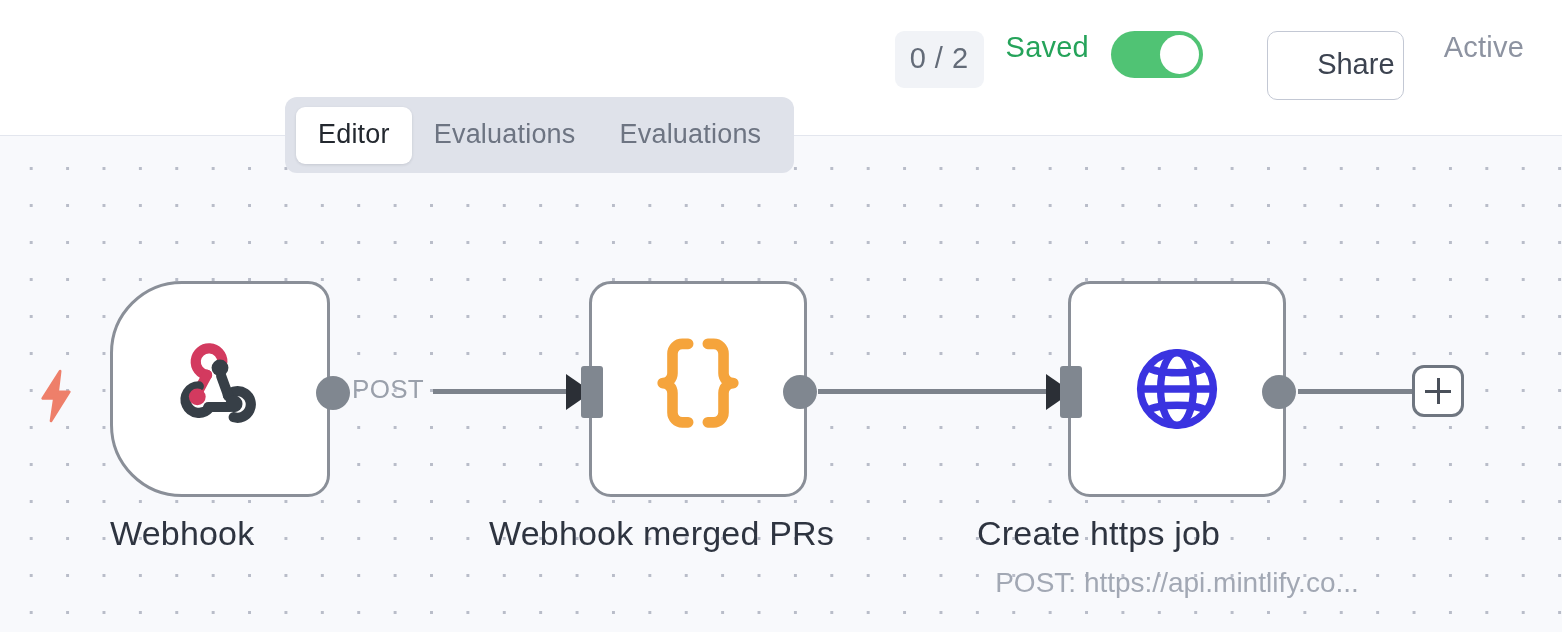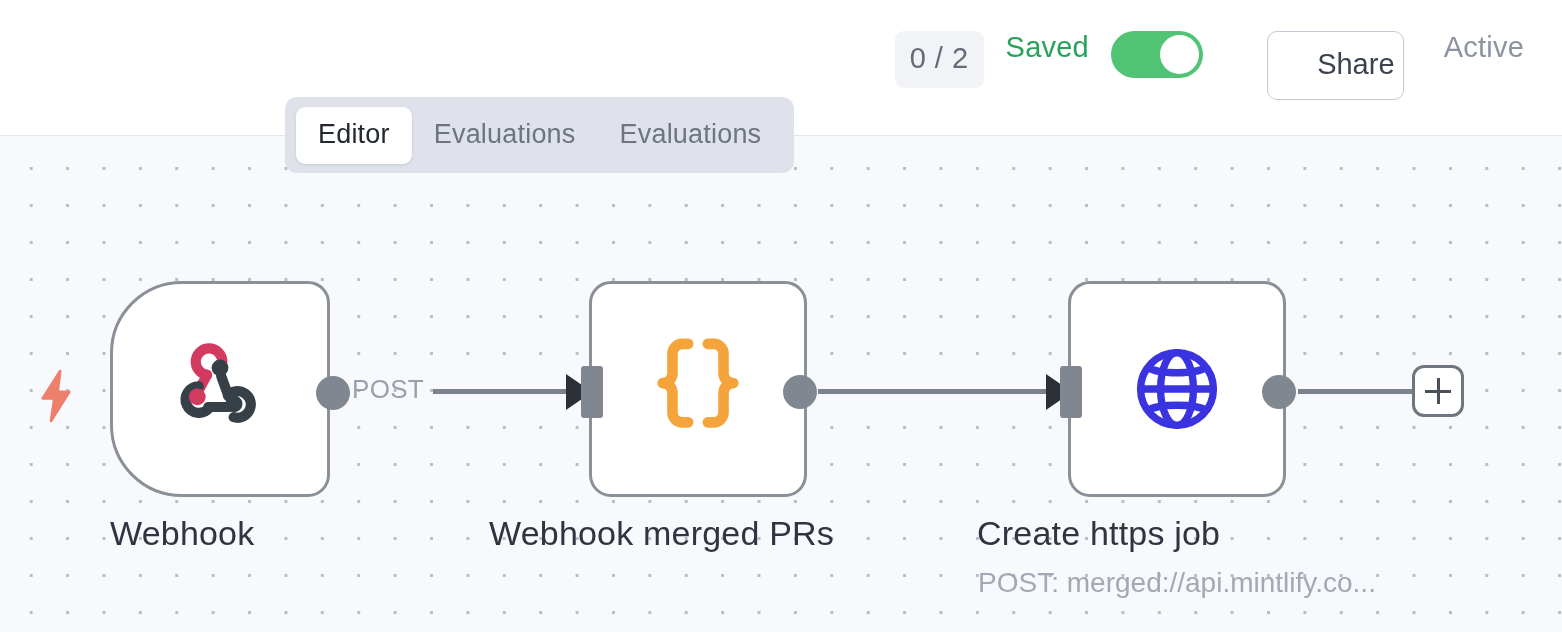--- a/index.html
+++ b/index.html
@@ -300,18 +300,18 @@
           <ellipse cx="12" cy="12" rx="4.1" ry="9.1"></ellipse>
           <line x1="2.9" y1="12" x2="21.1" y2="12"></line>
           <path d="M4.6 6.6 C7.4 8.4 16.6 8.4 19.4 6.6"></path>
           <path d="M4.6 17.4 C7.4 15.6 16.6 15.6 19.4 17.4"></path>
         </g>
       </svg>
       <div class="handle-in" style="left:-11px; top:82px;"></div>
       <div class="handle-out" style="left:191px; top:91px;"></div>
     </div>
     <div class="node-label" style="left:977px; top:378px; width:400px;">Create https job</div>
-    <div class="node-sublabel" style="left:957px; top:431px; width:440px;">POST: merged://api.mintlify.co...</div>
+    <div class="node-sublabel" style="left:957px; top:431px; width:440px;">POST: https://api.mintlify.co...</div>
 
     <div class="add-btn" style="left:1412px; top:229px;"></div>
 
   </div>
 </div>
 
 </body></html>

